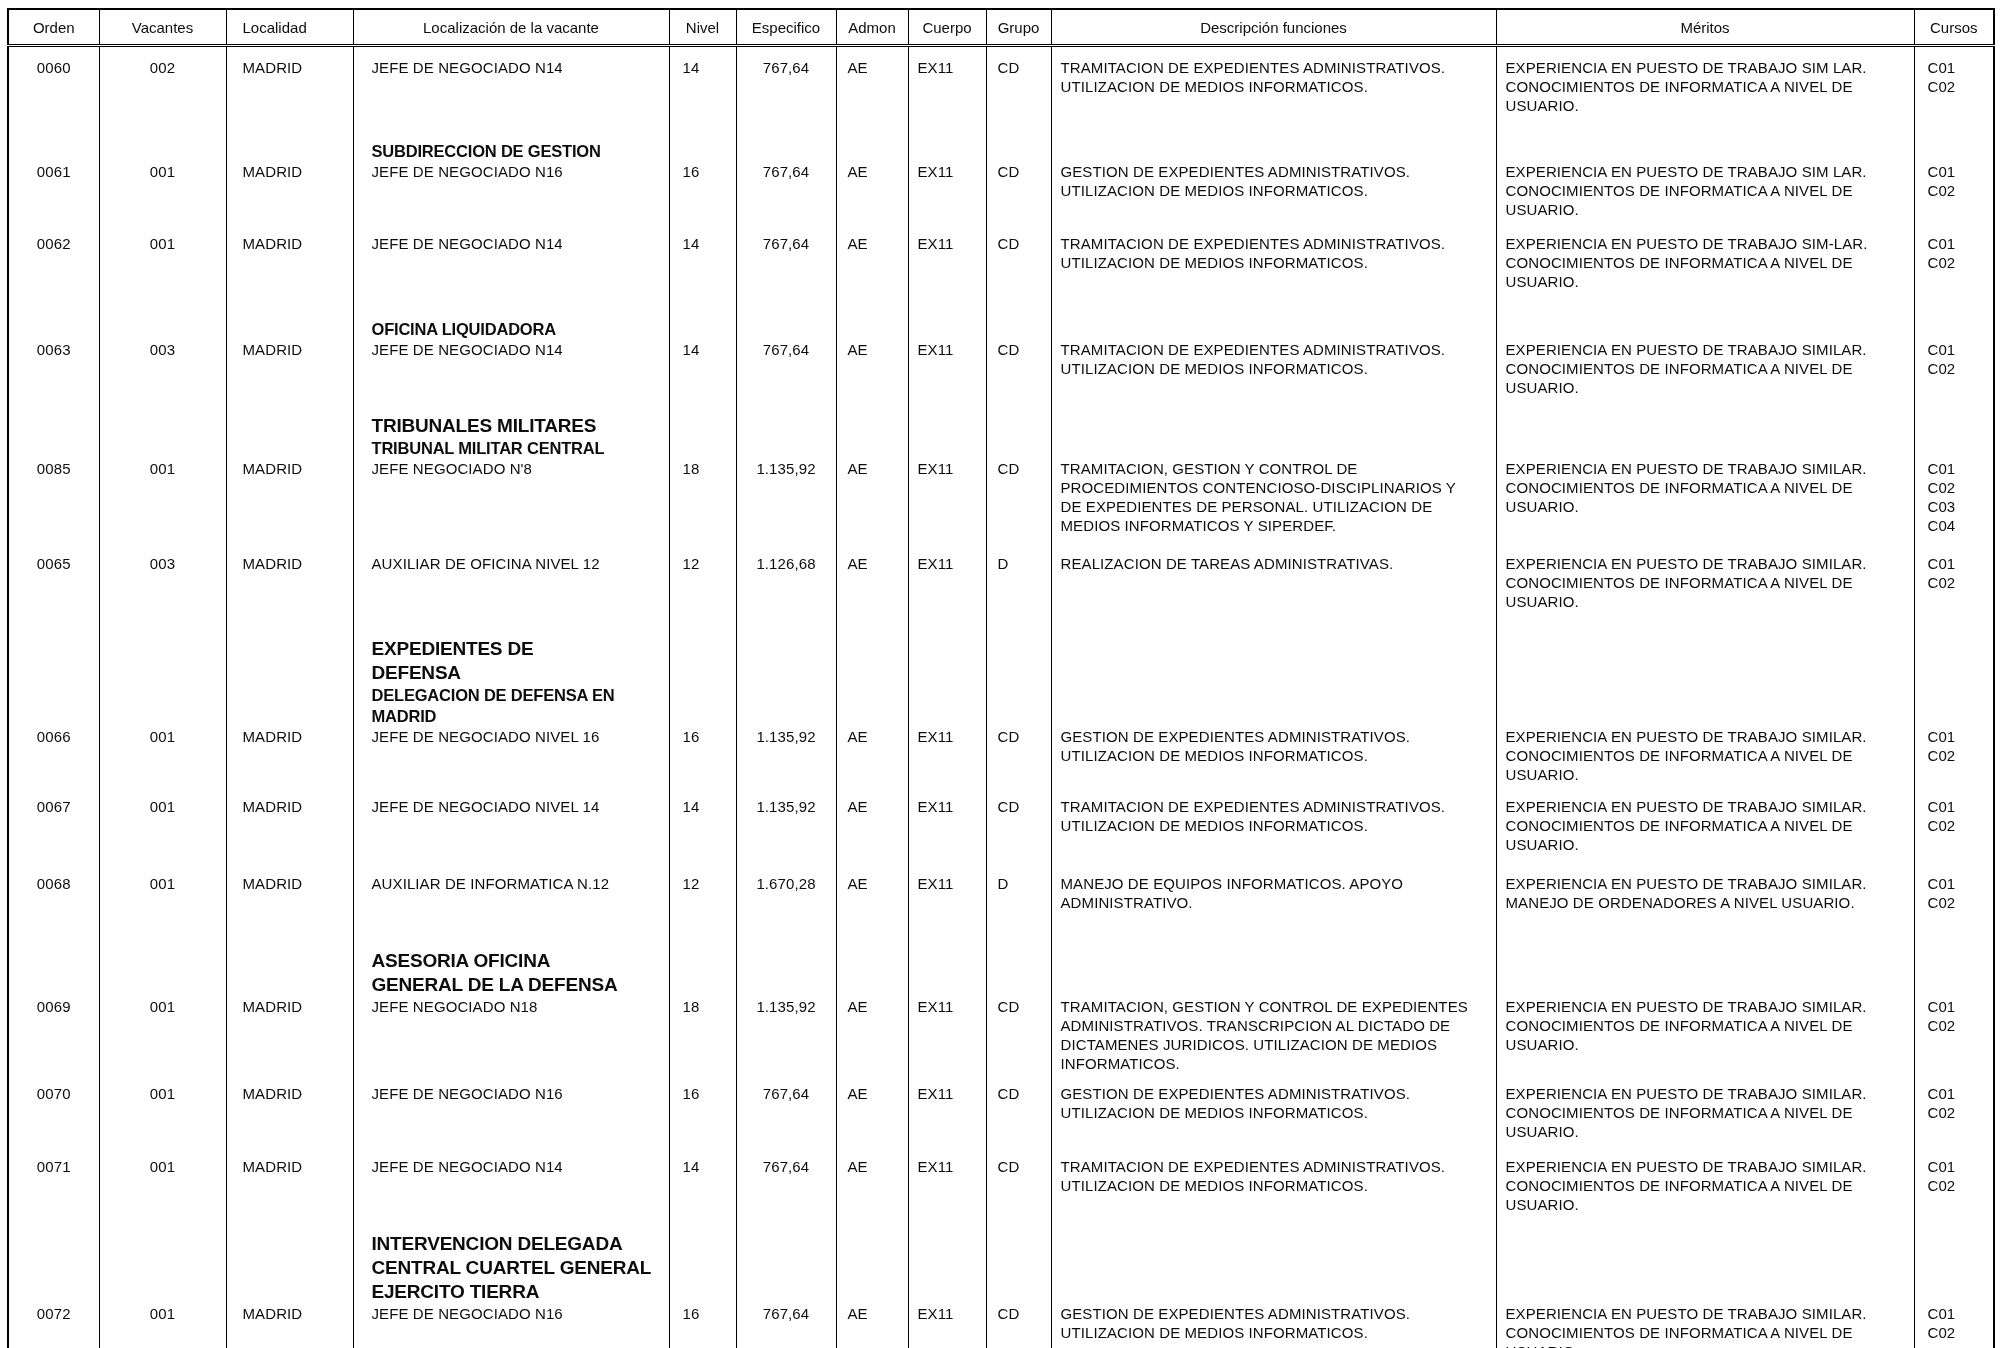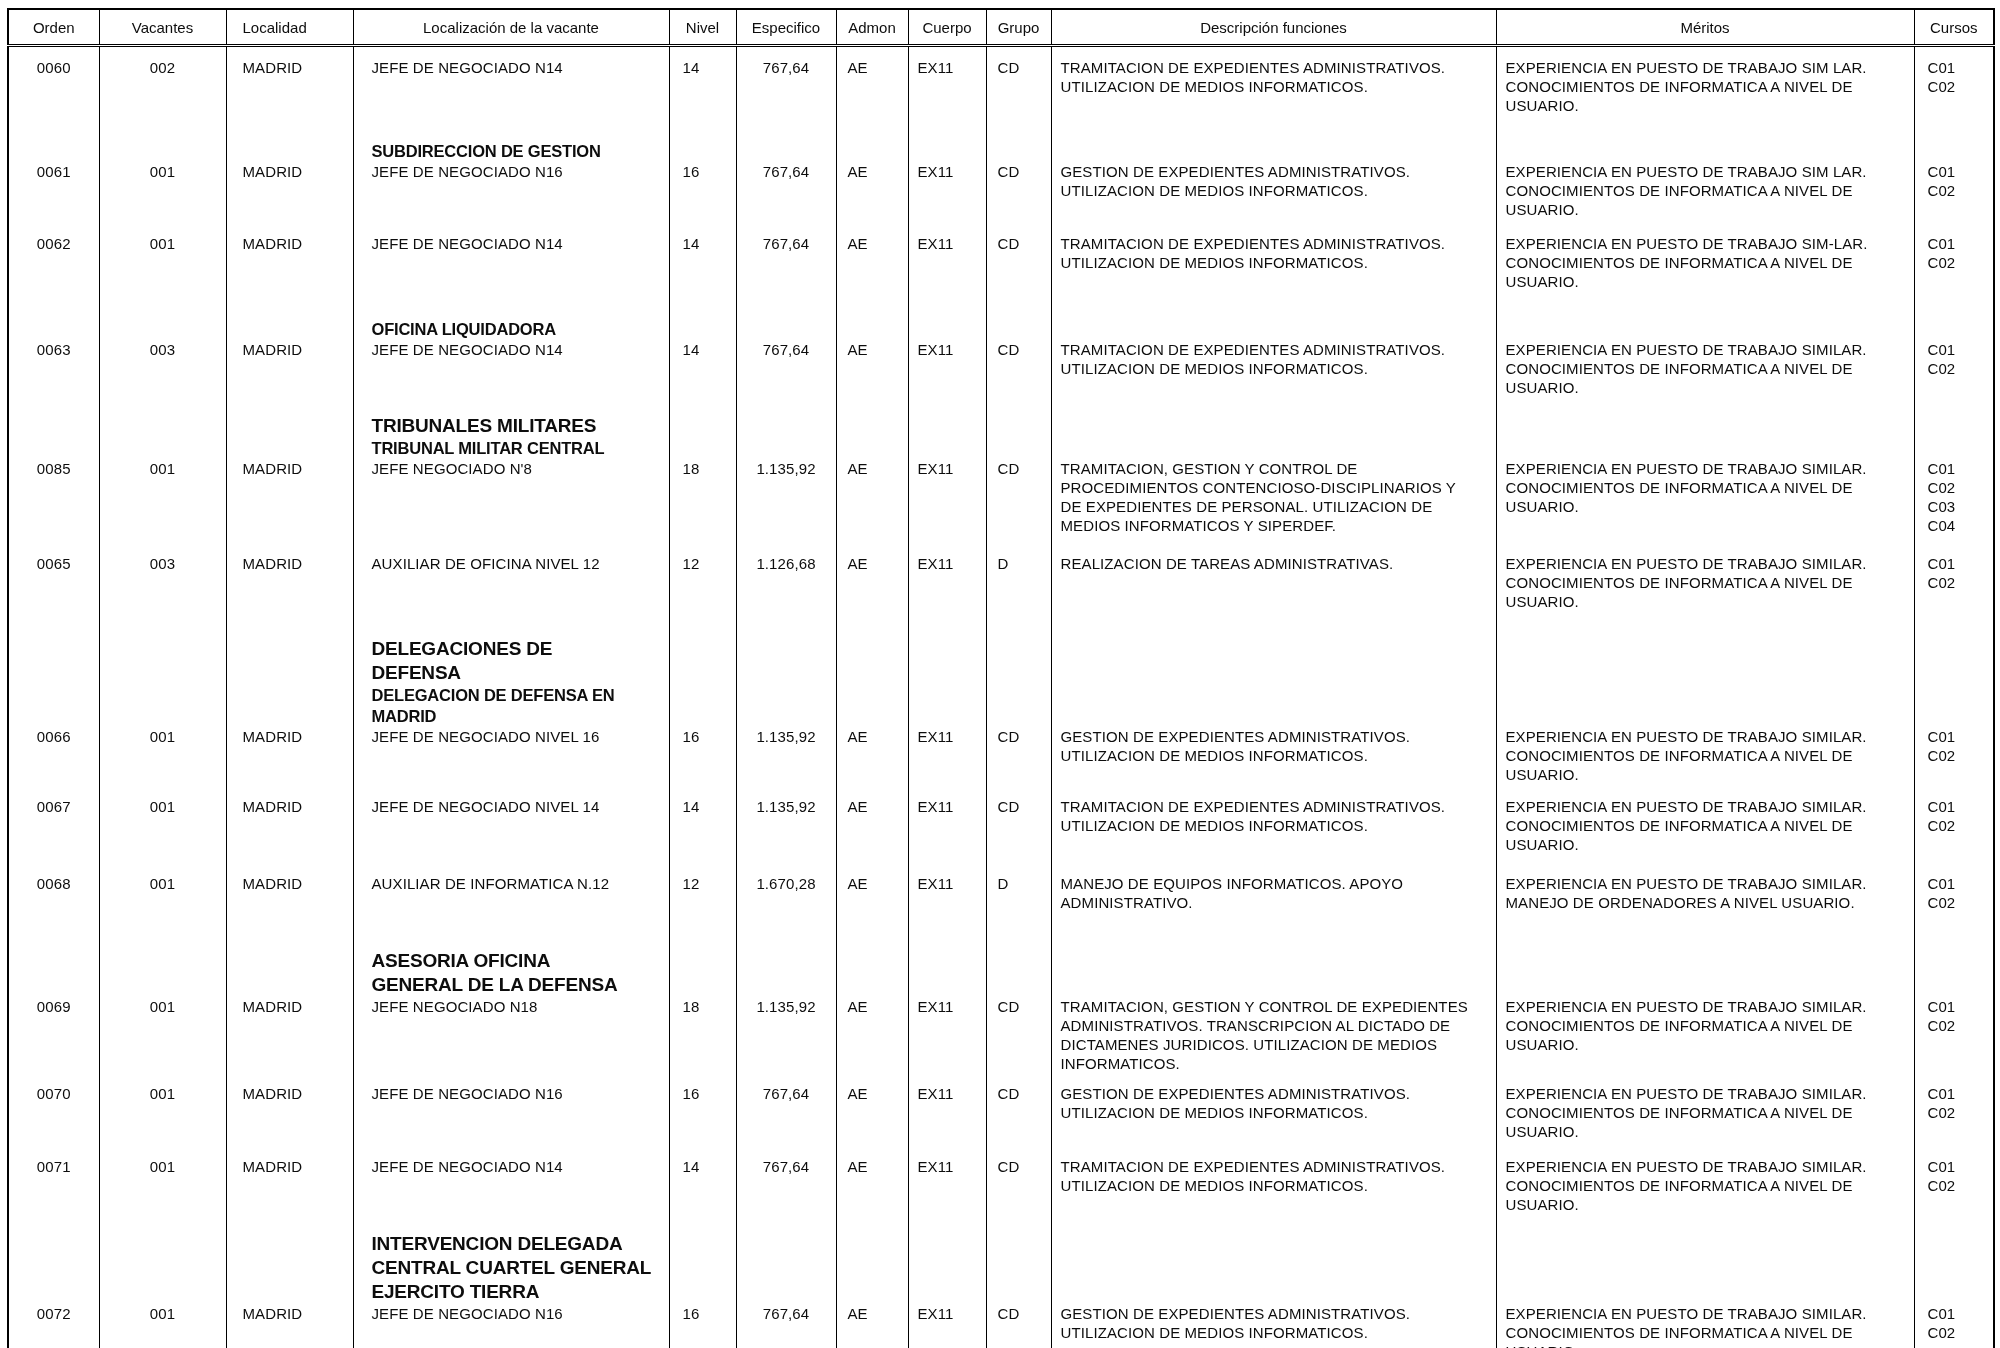--- a/index.html
+++ b/index.html
@@ -330,21 +330,21 @@
           <td class="col-orden ta-c" style="padding-top: 101px;">
             <div class="txt-line">0066</div>
           </td>
           <td class="col-vacantes ta-c" style="padding-top: 101px;">
             <div class="txt-line">001</div>
           </td>
           <td class="col-localidad" style="padding-top: 101px;">
             <div class="txt-line">MADRID</div>
           </td>
           <td class="col-localizacion" style="padding-top: 11px;">
-            <div class="section-line">DELEGACIONES DE</div>
+            <div class="section-line">EXPEDIENTES DE</div>
             <div class="section-line">DEFENSA</div>
             <div class="sub-line">DELEGACION DE DEFENSA EN</div>
             <div class="sub-line">MADRID</div>
             <div class="puesto-line">JEFE DE NEGOCIADO NIVEL 16</div>
           </td>
           <td class="col-nivel" style="padding-top: 101px;">
             <div class="txt-line">16</div>
           </td>
           <td class="col-especifico ta-c" style="padding-top: 101px;">
             <div class="txt-line">1.135,92</div>

